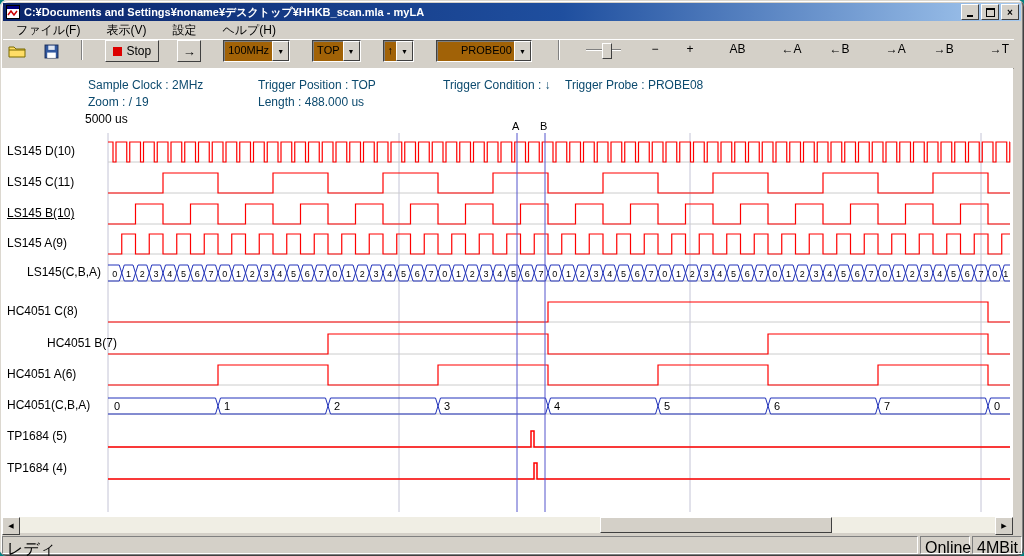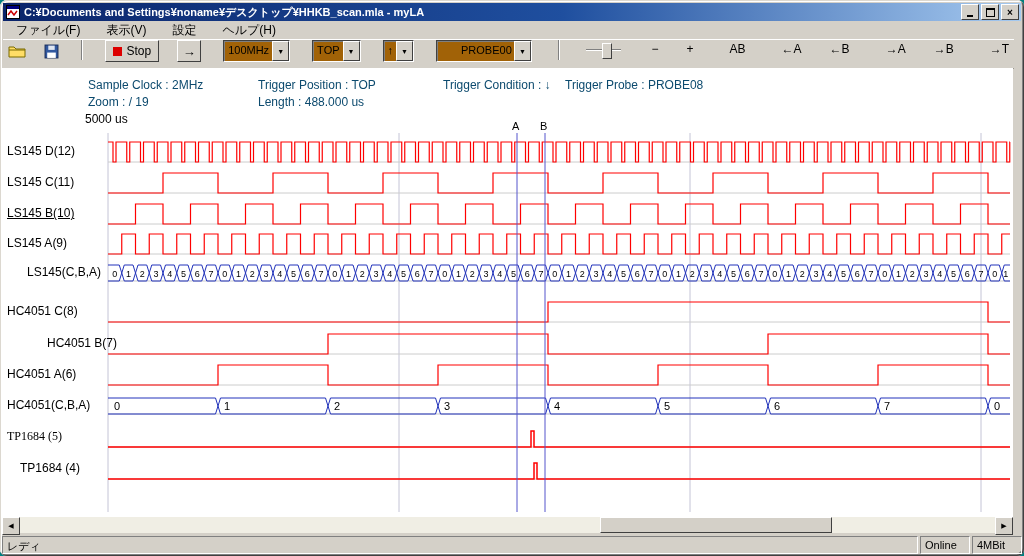--- a/index.html
+++ b/index.html
@@ -45,21 +45,21 @@
   #wave-svg{position:absolute;left:0;top:0;z-index:5;pointer-events:none;}
   #channel-labels{position:absolute;inset:0;z-index:6;pointer-events:none;}
   .ch-label{position:absolute;left:7px;font-size:12px;color:#000;white-space:nowrap;}
   .hscroll{position:absolute;left:2px;top:517px;width:1011px;height:16px;background:#f0eee4;display:flex;}
   .scroll-btn{width:16px;height:16px;background:#d4d0c8;border:1px solid;border-color:#fff #404040 #404040 #fff;
     font-size:7px;display:flex;align-items:center;justify-content:center;flex:0 0 auto;color:#000;}
   .scroll-track{position:relative;flex:1;}
   .scroll-thumb{position:absolute;left:580px;width:230px;top:0;height:14px;background:#d4d0c8;
     border:1px solid;border-color:#fff #404040 #404040 #fff;}
   .statusbar{position:absolute;left:2px;bottom:2px;right:2px;height:18px;display:flex;gap:2px;
-    align-items:stretch;font-size:11px;color:#000;margin-top:32px;}
+    align-items:stretch;font-size:16px;color:#000;margin-top:32px;}
   .status-panel{border:1px solid;border-color:#808080 #fff #fff #808080;padding:2px 4px 0 4px;white-space:nowrap;}
   .status-main{flex:1;}
   .status-sm{width:40px;}
 </style>
 </head>
 <body>
 
 <div class="window">
 
   <div class="titlebar">
@@ -147,31 +147,31 @@
   <span class="info" style="left:443px;top:78px;">Trigger Condition : ↓</span>
   <span class="info" style="left:565px;top:78px;">Trigger Probe : PROBE08</span>
   <span class="info" style="left:88px;top:95px;">Zoom : / 19</span>
   <span class="info" style="left:258px;top:95px;">Length : 488.000 us</span>
   <span class="time-scale" style="left:85px;top:112px;">5000 us</span>
 
   <span class="cursor-label" style="left:512px;top:120px;">A</span>
   <span class="cursor-label" style="left:540px;top:120px;">B</span>
 
   <div id="channel-labels">
-      <div class="ch-label" style="top: 144px;">LS145 D(12)</div>
+      <div class="ch-label" style="top: 144px;">LS145 D(10)</div>
       <div class="ch-label" style="top: 175px;">LS145 C(11)</div>
       <div class="ch-label" style="top: 206px; text-decoration: underline;">LS145 B(10)</div>
       <div class="ch-label" style="top: 236px;">LS145 A(9)</div>
       <div class="ch-label" style="top: 265px; margin-left: 20px;">LS145(C,B,A)</div>
       <div class="ch-label" style="top: 304px;">HC4051 C(8)</div>
       <div class="ch-label" style="top: 336px; margin-left: 40px;">HC4051 B(7)</div>
       <div class="ch-label" style="top: 367px;">HC4051 A(6)</div>
       <div class="ch-label" style="top: 398px;">HC4051(C,B,A)</div>
-      <div class="ch-label" style="top: 429px; font-family: Liberation Serif, serif;">TP1684 (5)</div>
-      <div class="ch-label" style="top: 461px; margin-left: 13px;">TP1684 (4)</div>
+      <div class="ch-label" style="top: 429px;">TP1684 (5)</div>
+      <div class="ch-label" style="top: 461px;">TP1684 (4)</div>
     </div>
 
   <svg id="wave-svg" width="1024" height="556">
       <line x1="108" y1="133" x2="108" y2="512" stroke="#c4c4d6" stroke-width="1"></line>
       <line x1="399" y1="133" x2="399" y2="512" stroke="#c4c4d6" stroke-width="1"></line>
       <line x1="690" y1="133" x2="690" y2="512" stroke="#c4c4d6" stroke-width="1"></line>
       <line x1="981" y1="133" x2="981" y2="512" stroke="#c4c4d6" stroke-width="1"></line>
       <line x1="108" y1="162" x2="1010" y2="162" stroke="#cccccc" stroke-width="1"></line>
       <path d="M 108 142 L 113 142 L 113 162 L 116 162 L 116 142 L 126.75 142 L 126.75 162 L 129.75 162 L 129.75 142 L 140.5 142 L 140.5 162 L 143.5 162 L 143.5 142 L 154.25 142 L 154.25 162 L 157.25 162 L 157.25 142 L 168 142 L 168 162 L 171 162 L 171 142 L 181.75 142 L 181.75 162 L 184.75 162 L 184.75 142 L 195.5 142 L 195.5 162 L 198.5 162 L 198.5 142 L 209.25 142 L 209.25 162 L 212.25 162 L 212.25 142 L 223 142 L 223 162 L 226 162 L 226 142 L 236.75 142 L 236.75 162 L 239.75 162 L 239.75 142 L 250.5 142 L 250.5 162 L 253.5 162 L 253.5 142 L 264.25 142 L 264.25 162 L 267.25 162 L 267.25 142 L 278 142 L 278 162 L 281 162 L 281 142 L 291.75 142 L 291.75 162 L 294.75 162 L 294.75 142 L 305.5 142 L 305.5 162 L 308.5 162 L 308.5 142 L 319.25 142 L 319.25 162 L 322.25 162 L 322.25 142 L 333 142 L 333 162 L 336 162 L 336 142 L 346.75 142 L 346.75 162 L 349.75 162 L 349.75 142 L 360.5 142 L 360.5 162 L 363.5 162 L 363.5 142 L 374.25 142 L 374.25 162 L 377.25 162 L 377.25 142 L 388 142 L 388 162 L 391 162 L 391 142 L 401.75 142 L 401.75 162 L 404.75 162 L 404.75 142 L 415.5 142 L 415.5 162 L 418.5 162 L 418.5 142 L 429.25 142 L 429.25 162 L 432.25 162 L 432.25 142 L 443 142 L 443 162 L 446 162 L 446 142 L 456.75 142 L 456.75 162 L 459.75 162 L 459.75 142 L 470.5 142 L 470.5 162 L 473.5 162 L 473.5 142 L 484.25 142 L 484.25 162 L 487.25 162 L 487.25 142 L 498 142 L 498 162 L 501 162 L 501 142 L 511.75 142 L 511.75 162 L 514.75 162 L 514.75 142 L 525.5 142 L 525.5 162 L 528.5 162 L 528.5 142 L 539.25 142 L 539.25 162 L 542.25 162 L 542.25 142 L 553 142 L 553 162 L 556 162 L 556 142 L 566.75 142 L 566.75 162 L 569.75 162 L 569.75 142 L 580.5 142 L 580.5 162 L 583.5 162 L 583.5 142 L 594.25 142 L 594.25 162 L 597.25 162 L 597.25 142 L 608 142 L 608 162 L 611 162 L 611 142 L 621.75 142 L 621.75 162 L 624.75 162 L 624.75 142 L 635.5 142 L 635.5 162 L 638.5 162 L 638.5 142 L 649.25 142 L 649.25 162 L 652.25 162 L 652.25 142 L 663 142 L 663 162 L 666 162 L 666 142 L 676.75 142 L 676.75 162 L 679.75 162 L 679.75 142 L 690.5 142 L 690.5 162 L 693.5 162 L 693.5 142 L 704.25 142 L 704.25 162 L 707.25 162 L 707.25 142 L 718 142 L 718 162 L 721 162 L 721 142 L 731.75 142 L 731.75 162 L 734.75 162 L 734.75 142 L 745.5 142 L 745.5 162 L 748.5 162 L 748.5 142 L 759.25 142 L 759.25 162 L 762.25 162 L 762.25 142 L 773 142 L 773 162 L 776 162 L 776 142 L 786.75 142 L 786.75 162 L 789.75 162 L 789.75 142 L 800.5 142 L 800.5 162 L 803.5 162 L 803.5 142 L 814.25 142 L 814.25 162 L 817.25 162 L 817.25 142 L 828 142 L 828 162 L 831 162 L 831 142 L 841.75 142 L 841.75 162 L 844.75 162 L 844.75 142 L 855.5 142 L 855.5 162 L 858.5 162 L 858.5 142 L 869.25 142 L 869.25 162 L 872.25 162 L 872.25 142 L 883 142 L 883 162 L 886 162 L 886 142 L 896.75 142 L 896.75 162 L 899.75 162 L 899.75 142 L 910.5 142 L 910.5 162 L 913.5 162 L 913.5 142 L 924.25 142 L 924.25 162 L 927.25 162 L 927.25 142 L 938 142 L 938 162 L 941 162 L 941 142 L 951.75 142 L 951.75 162 L 954.75 162 L 954.75 142 L 965.5 142 L 965.5 162 L 968.5 162 L 968.5 142 L 979.25 142 L 979.25 162 L 982.25 162 L 982.25 142 L 993 142 L 993 162 L 996 162 L 996 142 L 1006.75 142 L 1006.75 162 L 1009.75 162 L 1009.75 142 L 1010 142" stroke="#ff0000" fill="none" stroke-width="1.2"></path>
       <line x1="108" y1="193" x2="1010" y2="193" stroke="#cccccc" stroke-width="1"></line>

